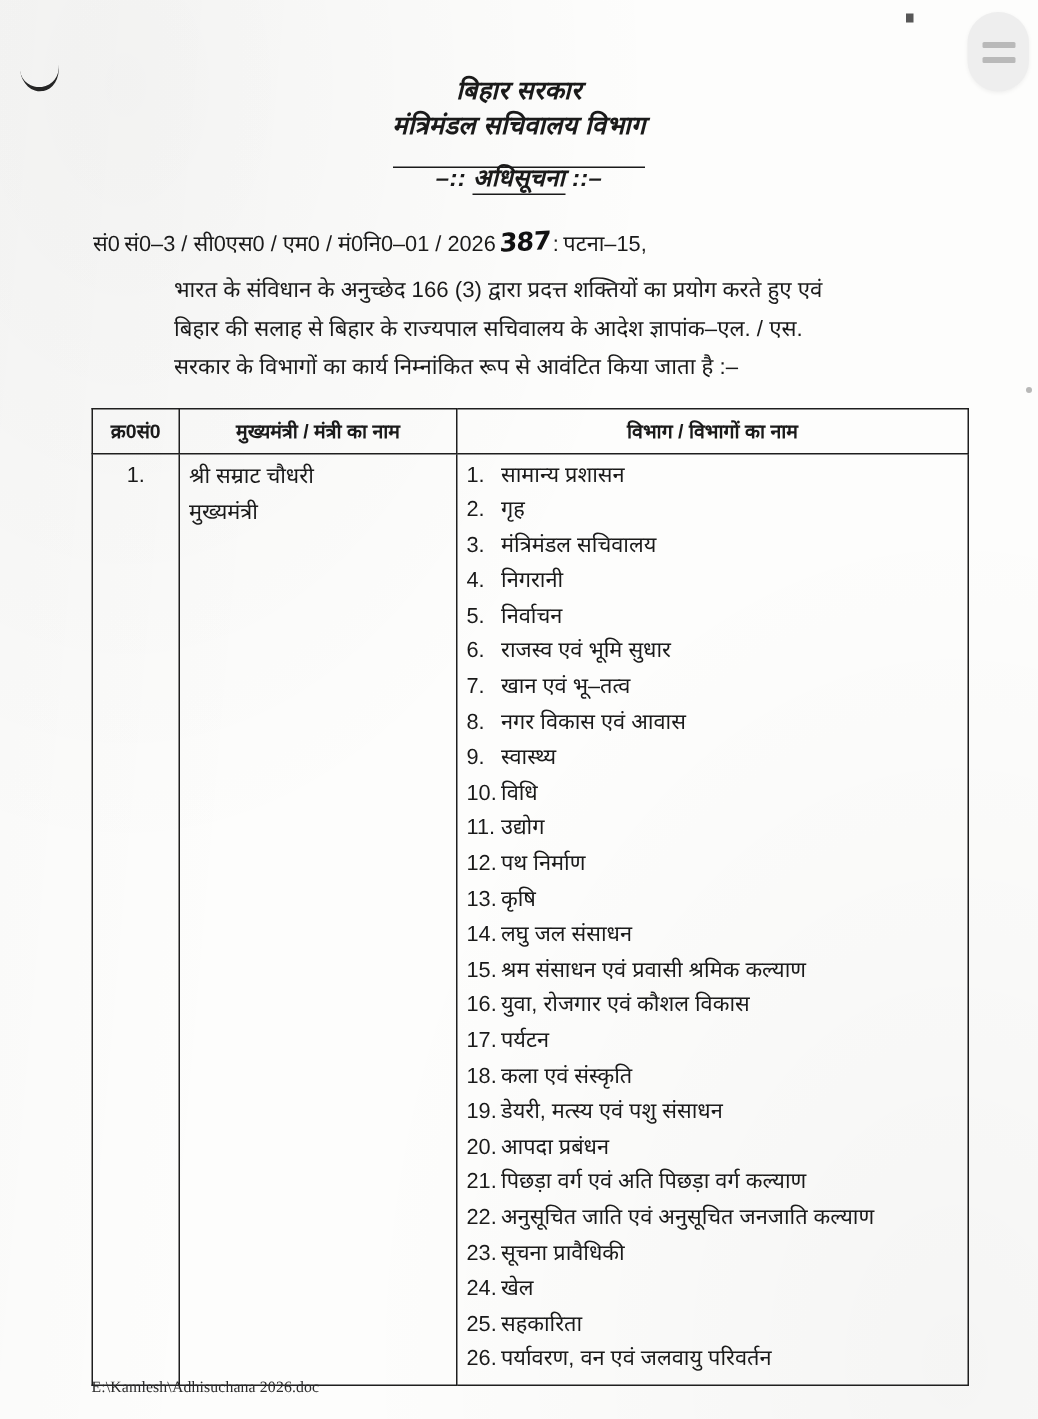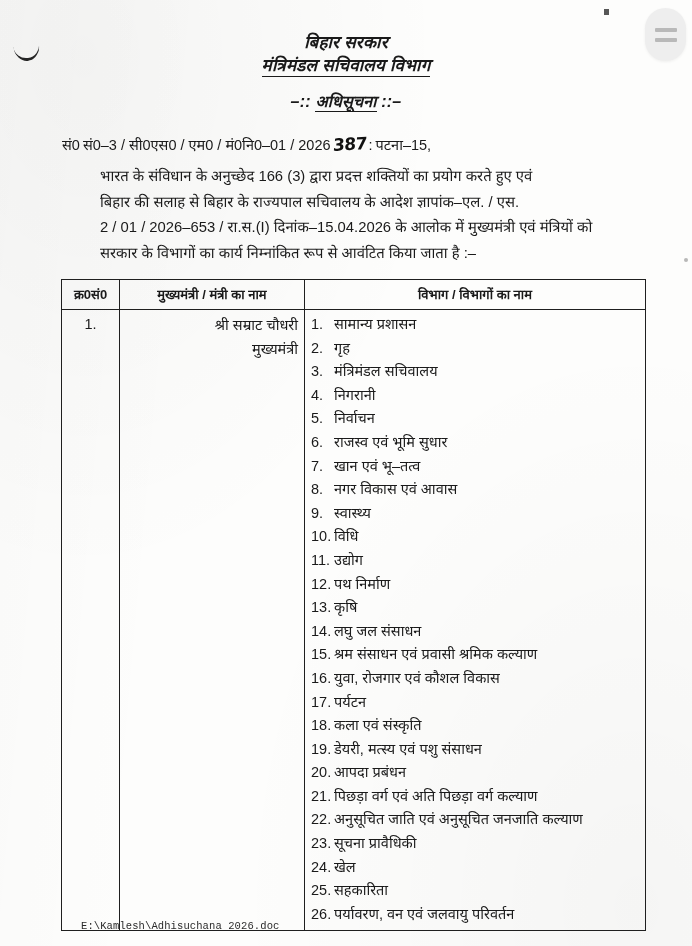--- a/index.html
+++ b/index.html
@@ -93,32 +93,32 @@
     padding:0;
   }
 
   .hdr{
     text-align:center;
     font-style:italic;
     font-weight:700;
     letter-spacing:.2px;
   }
   .hdr-1{
-    margin-top:33px;
+    margin-top:51px;
     font-size:17px;
     line-height:20px;
   }
   .hdr-2{
     margin-top:2px;
     font-size:17px;
     line-height:21px;
   }
   .hdr-2 span{
     border-bottom:1.4px solid #1a1a1a;
-    padding-bottom:1px;
+    padding-bottom:18px;
   }
   .hdr-3{
     margin-top:16px;
     font-size:16px;
     line-height:20px;
   }
   .hdr-3 .u{
     border-bottom:1.3px solid #1a1a1a;
     padding-bottom:1px;
   }
@@ -140,21 +140,21 @@
     transform: rotate(-3deg) skewX(-6deg);
     display:inline-block;
     margin:0 2px;
     color:#111;
   }
   .memo-line .seg{ margin:0; }
   .memo-line .spacer{ flex:0 0 auto; width:3px; }
 
   .para{
     margin:8px 0 0 0;
-    padding:0 46px 0 60px;
+    padding:0 46px 0 76px;
     font-size:14.8px;
     line-height:25.5px;
     text-align:justify;
     text-justify:inter-word;
     text-indent:40px;
   }
   .para .l{ display:block; }
 
   
   .tbl-wrap{
@@ -190,21 +190,21 @@
     font-size:14.5px;
     line-height:23px;
     padding-top:6px;
   }
   td.name{
     font-size:14.5px;
     line-height:24px;
     padding-top:6px;
     padding-left:10px;
   }
-  td.name .nm{ display:block;text-align:right; }
+  td.name .nm{ display:block; }
   td.dept{
     padding-top:6px;
     padding-left:9px;
   }
   ol.dept-list{
     list-style:none;
     margin:0;
     padding:0;
     font-size:14.5px;
     line-height:23.6px;
@@ -219,24 +219,23 @@
     min-width:23px;
     text-align:left;
   }
   ol.dept-list li .txt{ flex:1 1 auto; }
 
   .footer-path{
     position:absolute;
     left:61px;
     top:920px;
     font-size:10.5px;
-    font-family:Liberation Mono, monospace;
+    font-family:Liberation Serif, serif;
     color:#2a2a2a;
     letter-spacing:.1px;
-    margin-left:20px;
   }
 </style>
 </head>
 <body>
 
 <div id="page-surface"></div>
 
 <div class="scan-curl"></div>
 <div class="speck"></div>
 <div class="speck2"></div>
@@ -266,21 +265,20 @@
     <span class="handwritten">387</span>
     <span class="seg">:</span>
     <span class="spacer"></span>
     <span class="seg">पटना–15,</span>
     <span class="spacer"></span>
   </div>
 
   <div class="para">
     <span class="l">भारत के संविधान के अनुच्छेद 166 (3) द्वारा प्रदत्त शक्तियों का प्रयोग करते हुए एवं</span>
     <span class="l">बिहार की सलाह से बिहार के राज्यपाल सचिवालय के आदेश ज्ञापांक–एल. / एस.</span>
-    <span class="l">2 / 01 / 2026–653 / रा.स.(I) दिनांक–15.04.2026 के आलोक में मुख्यमंत्री एवं मंत्रियों को</span>
     <span class="l">सरकार के विभागों का कार्य निम्नांकित रूप से आवंटित किया जाता है :–</span>
   </div>
 
   <div class="tbl-wrap">
     <table class="alloc">
       <colgroup>
         <col class="c-sno">
         <col class="c-name">
         <col class="c-dept">
       </colgroup>

